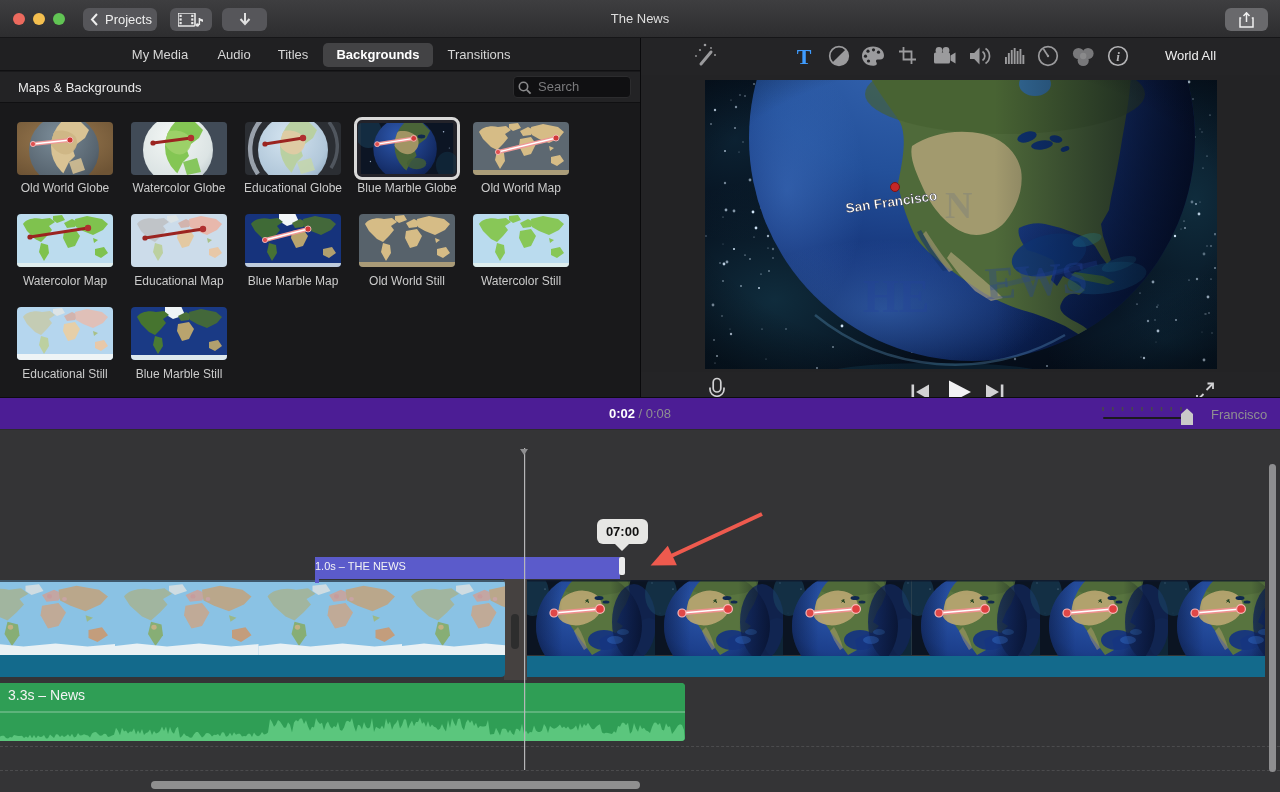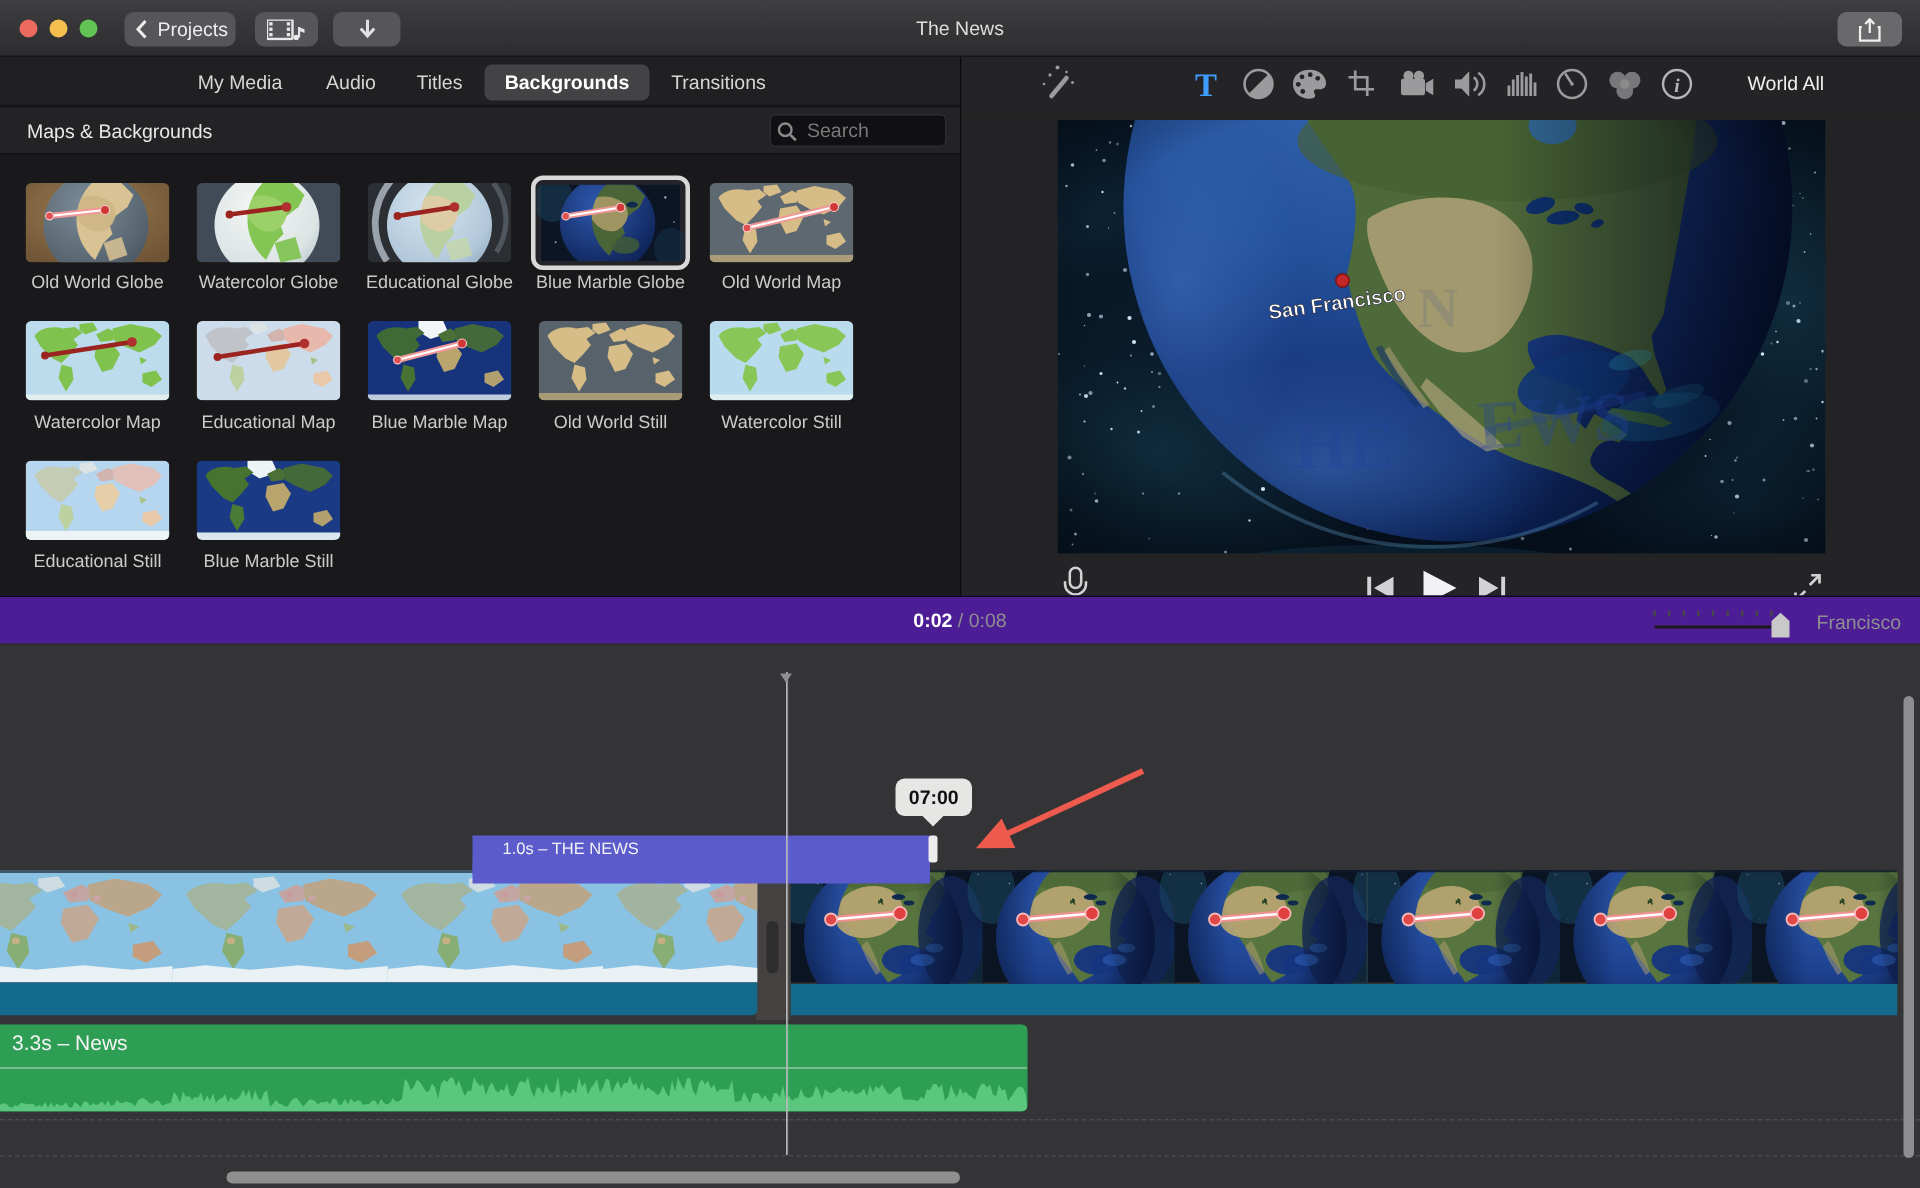--- a/index.html
+++ b/index.html
@@ -51,22 +51,22 @@
 #tcode b { color:#fff; font-weight:bold; }
 #settings { position:absolute; left:1211px; top:9px; font-size:13px; color:#8f8f91; }
 
 
 #timeline { position:absolute; left:0; top:448px; width:1280px; height:344px;
   background:#343436; overflow:hidden; }
 #playhead { position:absolute; left:524px; top:0; width:1px; height:322px; background:#b6b6b8; box-shadow:0.5px 0 0 rgba(255,255,255,0.25); }
 #phtri { position:absolute; left:520px; top:1px; width:0; height:0;
   border-left:4.5px solid transparent; border-right:4.5px solid transparent;
   border-top:6px solid #8e8e90; }
-#titleclip { position:absolute; left:315px; top:109px; width:305px; height:32px;
-  background:#5b5bcb; color:#f2f2f4; font-size:11px; line-height:18px; padding-left:20px; }
+#titleclip { position:absolute; left:315px; top:109px; width:305px; height:22px;
+  background:#5b5bcb; color:#f2f2f4; font-size:11px; line-height:18px; padding-left:0; }
 #titlehandle { position:absolute; left:619px; top:109px; width:6px; height:18px;
   background:#ececec; border-radius:2px; }
 #titlestem { position:absolute; left:315px; top:127px; width:4px; height:8px; background:#5b5bcb; }
 #tooltip { position:absolute; left:597px; top:71px; width:51px; height:25px;
   background:#e6e6e4; border-radius:6px; color:#111; font-size:13px; font-weight:bold;
   text-align:center; line-height:25px; }
 #tooltippt { position:absolute; left:615px; top:96px; width:0; height:0;
   border-left:7px solid transparent; border-right:7px solid transparent;
   border-top:7px solid #e6e6e4; }
 #vtrackL { position:absolute; left:0; top:132px; width:505px; height:97px;

